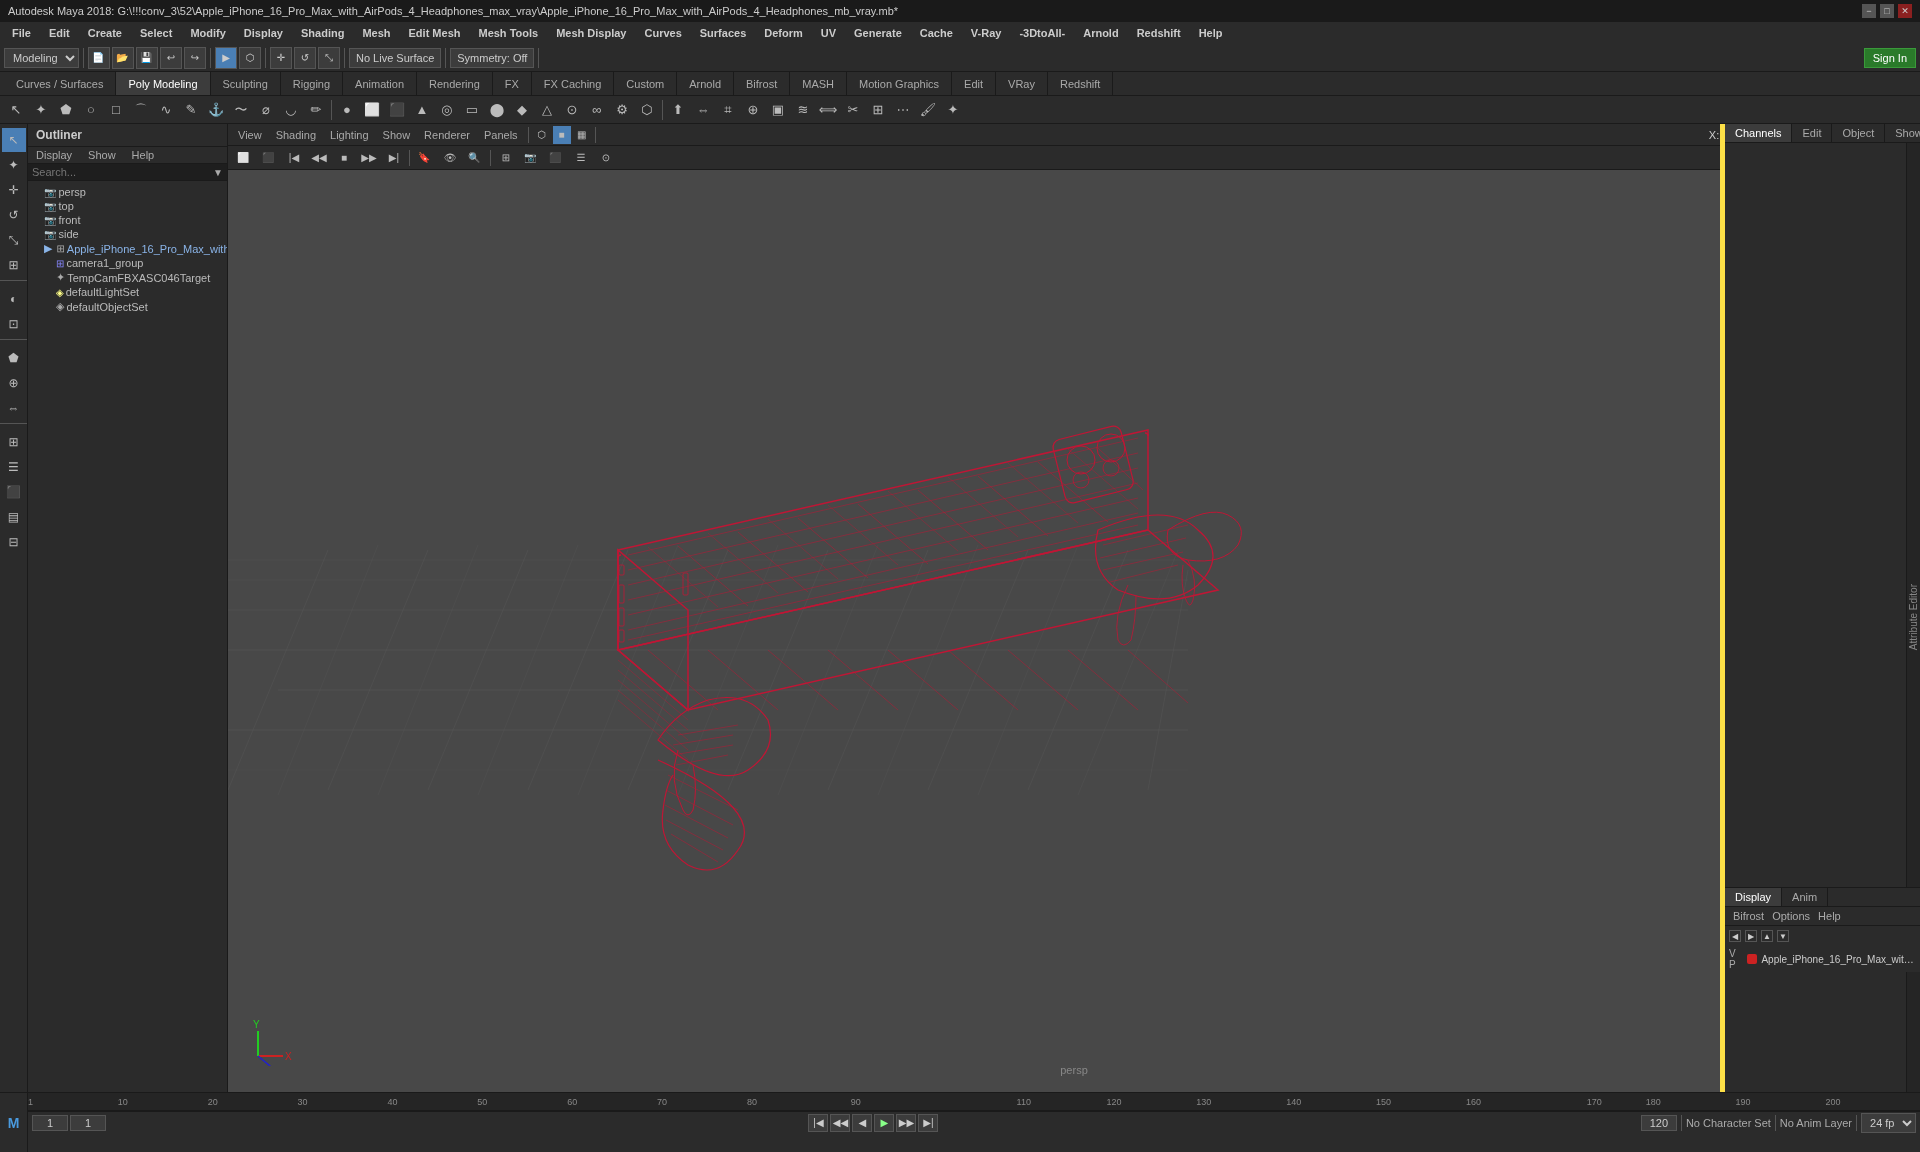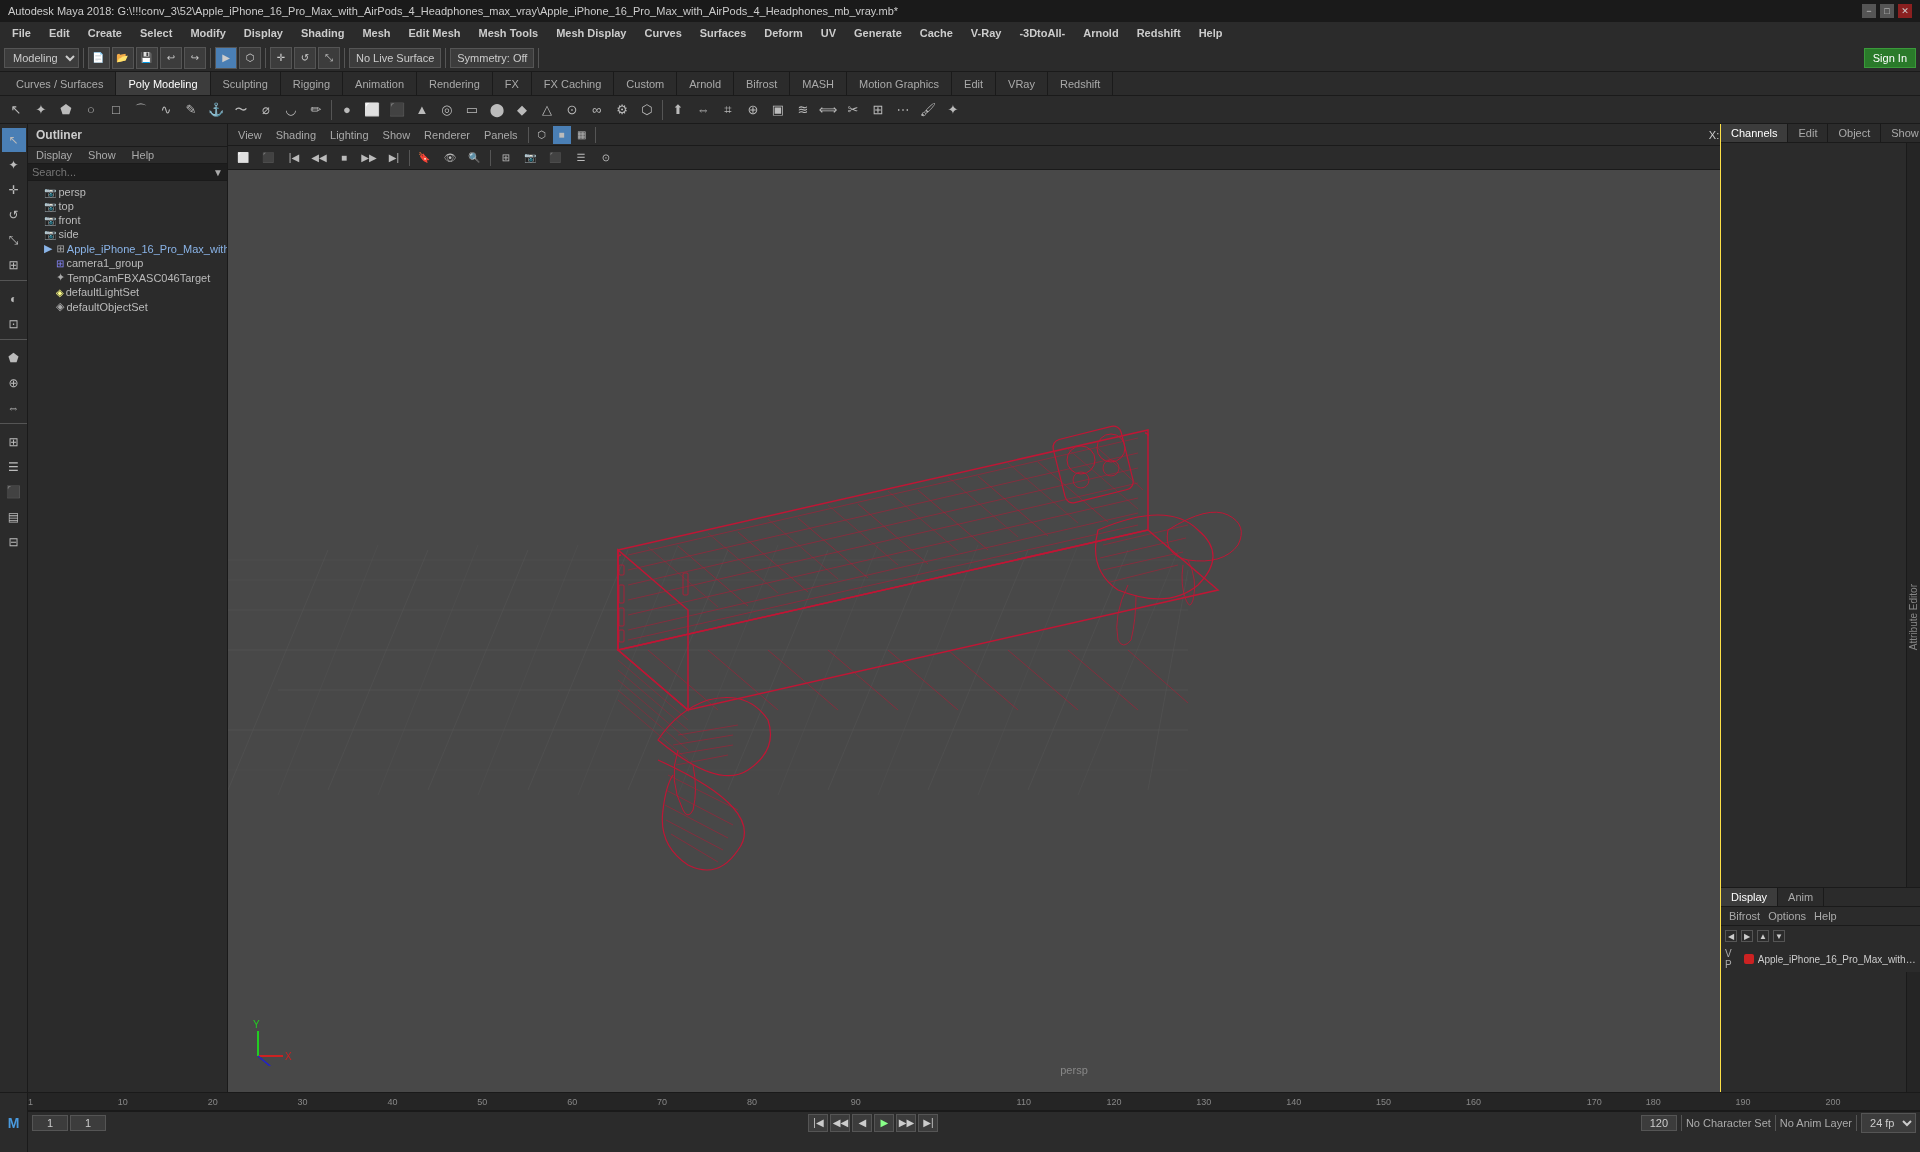--- a/index.html
+++ b/index.html
@@ -378,21 +378,21 @@
     }
 
     
     #right-panel {
       position: absolute;
       top: 124px;
       right: 0;
       width: 200px;
       height: calc(100% - 124px - 60px);
       background: #2b2b2b;
-      border-left: 1px solid #fde047;
+      border-left: 5px solid #fde047;
       display: flex;
       flex-direction: column;
       z-index: 50;
     }
     #right-panel-tabs {
       display: flex;
       background: #2b2b2b;
       border-bottom: 1px solid #1a1a1a;
     }
     .right-tab {

